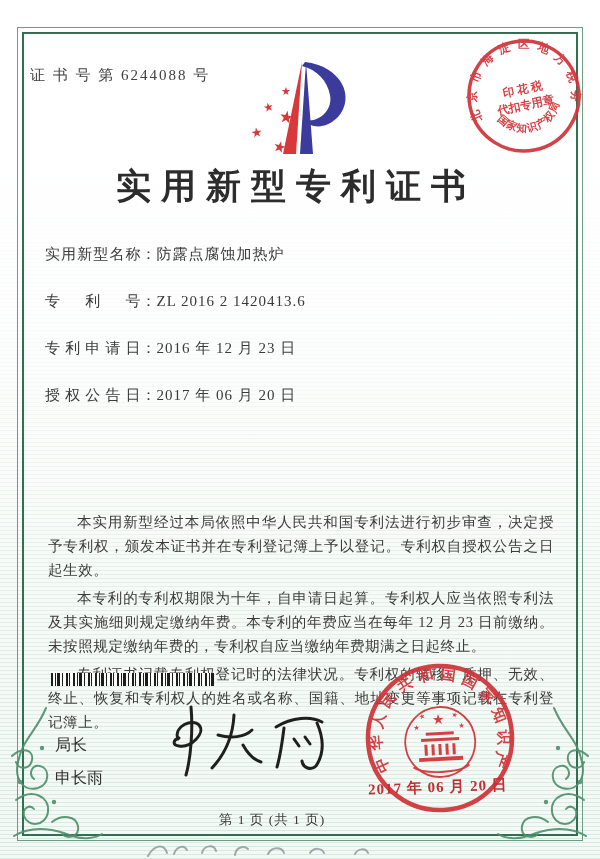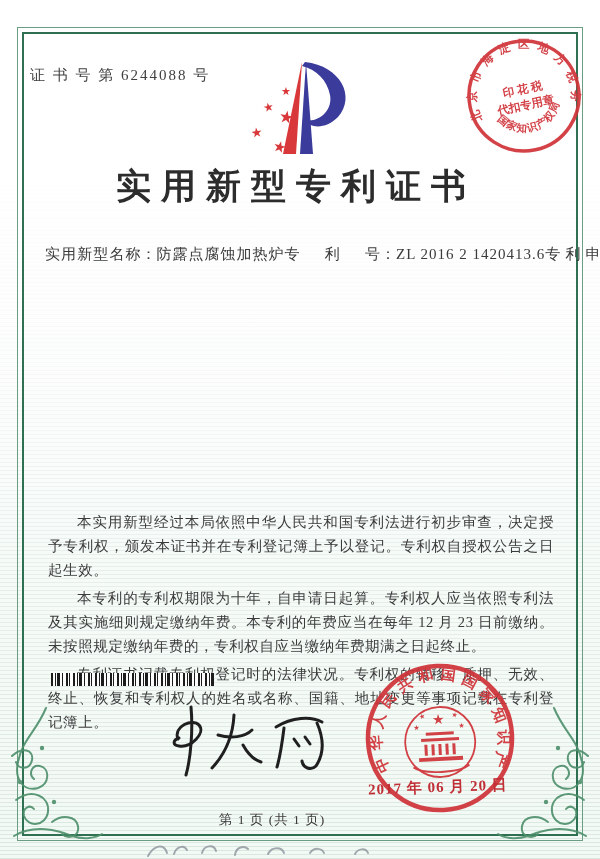--- a/index.html
+++ b/index.html
@@ -18,21 +18,21 @@
   .corner-left{left:6px;bottom:10px;}
   .corner-right{right:6px;bottom:10px;transform:scaleX(-1);}
   .watermark{position:absolute;z-index:4;left:58px;top:382px;font-family:"Liberation Sans","DejaVu Sans",sans-serif;
      font-weight:bold;font-size:76px;letter-spacing:2px;color:rgba(125,125,125,0.55);white-space:nowrap;}
   .content{position:absolute;inset:0;z-index:5;}
   .cert-no{position:absolute;left:30px;top:66px;font-size:15px;letter-spacing:2px;color:#3f3f3f;}
   .logo{position:absolute;left:243px;top:55px;}
   .tax-stamp{position:absolute;left:464px;top:36px;transform:rotate(-12deg);opacity:0.93;}
   .title{position:absolute;left:0;right:8px;top:163px;margin:0;text-align:center;font-size:35px;
      font-weight:bold;letter-spacing:10px;color:#2c2c2c;}
-  .fields{position:absolute;left:45px;right:40px;top:244px;display:flex;flex-direction:row;row-gap:26px;}
+  .fields{position:absolute;left:45px;right:40px;top:244px;display:flex;flex-direction:column;row-gap:26px;}
   .f-row{font-size:15px;line-height:21px;letter-spacing:0.5px;white-space:nowrap;}
   .f-label{display:inline-block;width:96px;text-align:justify;text-align-last:justify;vertical-align:top;}
   .f-colon{display:inline-block;vertical-align:top;}
   .f-value{letter-spacing:1px;}
   .paras{position:absolute;left:44px;right:42px;top:506px;}
   .paras p{margin:4px;text-indent:2em;font-size:14.5px;line-height:24px;text-align:justify;color:#3b3b3b;letter-spacing:0.6px;}
   .barcode{position:absolute;left:51px;top:673px;width:163px;height:13px;
      background:repeating-linear-gradient(90deg,
        #1c1c1c 0 2px, #fdfdfb 2px 4px, #1c1c1c 4px 5px, #fdfdfb 5px 6px,
        #1c1c1c 6px 9px, #fdfdfb 9px 11px, #1c1c1c 11px 12px, #fdfdfb 12px 15px,
@@ -121,30 +121,37 @@
     <div class="fields">
       <div class="f-row">
         <span class="f-label">实用新型名称</span><span class="f-colon">：</span><span class="f-value">防露点腐蚀加热炉</span>
       </div>
       <div class="f-row">
         <span class="f-label">专利号</span><span class="f-colon">：</span><span class="f-value">ZL 2016 2 1420413.6</span>
       </div>
       <div class="f-row">
         <span class="f-label">专利申请日</span><span class="f-colon">：</span><span class="f-value">2016 年 12 月 23 日</span>
       </div>
+      <div class="f-row">
+        <span class="f-label">授权公告日</span><span class="f-colon">：</span><span class="f-value">2017 年 06 月 20 日</span>
+      </div>
     </div>
 
     <div class="paras">
       <p>本实用新型经过本局依照中华人民共和国专利法进行初步审查，决定授予专利权，颁发本证书并在专利登记簿上予以登记。专利权自授权公告之日起生效。</p>
       <p>本专利的专利权期限为十年，自申请日起算。专利权人应当依照专利法及其实施细则规定缴纳年费。本专利的年费应当在每年 12 月 23 日前缴纳。未按照规定缴纳年费的，专利权自应当缴纳年费期满之日起终止。</p>
       <p>专利证书记载专利权登记时的法律状况。专利权的转移、质押、无效、终止、恢复和专利权人的姓名或名称、国籍、地址变更等事项记载在专利登记簿上。</p>
     </div>
 
     <div class="barcode"></div>
 
+    <div class="official">
+      <div class="o-title">局长</div>
+      <div class="o-name">申长雨</div>
+    </div>
 
     <svg class="signature" width="190" height="95" viewBox="0 0 190 95">
       <g fill="none" stroke="#1f1f1f" stroke-width="3" stroke-linecap="round">
         <path d="M30,44 C25,31 45,23 51,30 C58,38 43,53 31,51 C24,50 25,45 31,43"></path>
         <path d="M43,12 C45,34 43,62 38,80"></path>
         <path d="M86,20 C85,40 78,58 64,73"></path>
         <path d="M70,40 C83,44 97,42 104,35"></path>
         <path d="M95,50 C100,59 106,65 113,67"></path>
         <path d="M128,32 C144,22 163,21 174,27"></path>
         <path d="M136,33 C134,49 132,62 129,72"></path>

